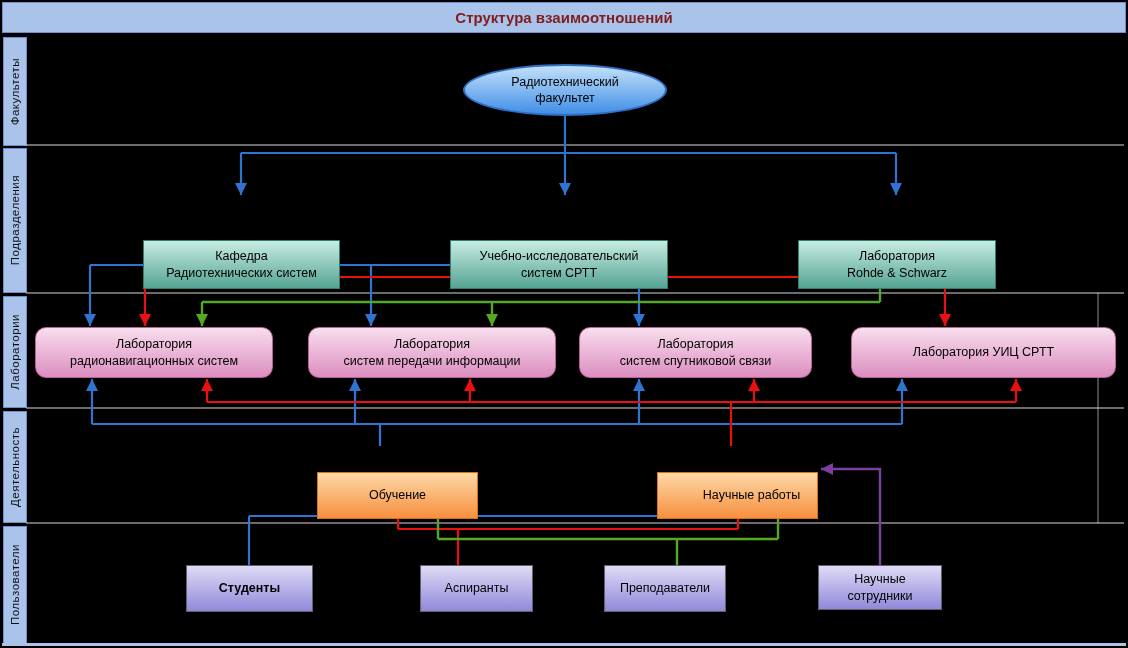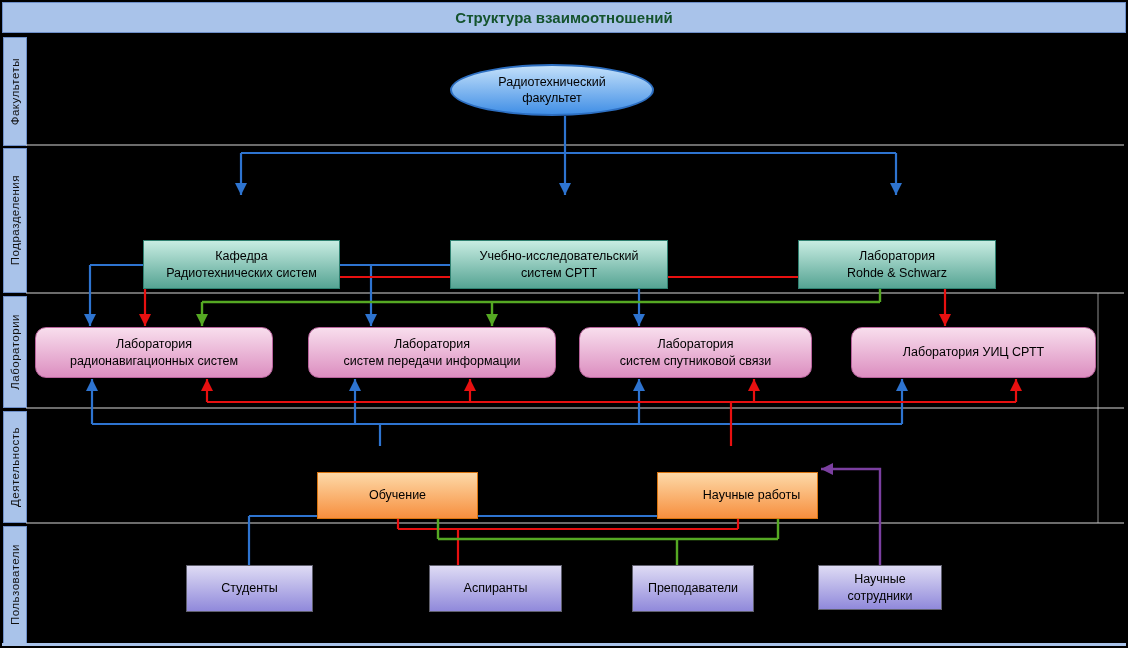--- a/index.html
+++ b/index.html
@@ -6,21 +6,21 @@
   #stage{
     position:relative;width:1128px;height:648px;background:var(--background,#000);
     font-family:"Liberation Sans", sans-serif;overflow:hidden;
   }
   
   .titlebar{
     position:absolute;left:2px;top:2px;width:1122px;height:29px;
     background:var(--band-bg,#A9C3EA);border:1px solid var(--band-border,#6E8FC9);
     display:flex;align-items:center;justify-content:center;
   }
-  .titlebar span{font-size:15px;font-weight:bold;color:#14532d;}
+  .titlebar span{font-size:15px;font-weight:bold;color:#7f1d1d;}
   
   .lane-strip{
     position:absolute;left:3px;width:22px;
     background:var(--band-bg,#A9C3EA);border:1px solid var(--band-border,#6E8FC9);
     display:flex;align-items:center;justify-content:center;
   }
   .lane-strip span{
     writing-mode:vertical-rl;transform:rotate(180deg);
     font-size:11.5px;color:#111;letter-spacing:0.5px;white-space:nowrap;
   }
@@ -143,41 +143,41 @@
   <div class="lane-strip" style="top:296px;height:110px;">
       <span>Лаборатории</span>
     </div>
   <div class="lane-strip" style="top:411px;height:110px;">
       <span>Деятельность</span>
     </div>
   <div class="lane-strip" style="top:526px;height:116px;">
       <span>Пользователи</span>
     </div>
 
-  <div class="node faculty" style="left:450px;top:64px;width:204px;height:52px;">Радиотехнический
+  <div class="node faculty" style="left:463px;top:64px;width:204px;height:52px;">Радиотехнический
 факультет</div>
 
   <div class="node dept" style="left:143px;top:196px;width:197px;height:49px;">Кафедра
 Радиотехнических систем</div>
   <div class="node dept" style="left:450px;top:196px;width:218px;height:49px;">Учебно-исследовательский
 систем СРТТ</div>
   <div class="node dept" style="left:798px;top:196px;width:198px;height:49px;">Лаборатория
 Rohde &amp; Schwarz</div>
 
   <div class="node lab" style="left:35px;top:327px;width:238px;height:51px;">Лаборатория
 радионавигационных систем</div>
   <div class="node lab" style="left:308px;top:327px;width:248px;height:51px;">Лаборатория
 систем передачи информации</div>
   <div class="node lab" style="left:579px;top:327px;width:233px;height:51px;">Лаборатория
 систем спутниковой связи</div>
-  <div class="node lab" style="left:851px;top:327px;width:245px;height:51px;">Лаборатория УИЦ СРТТ</div>
+  <div class="node lab" style="left:851px;top:327px;width:265px;height:51px;">Лаборатория УИЦ СРТТ</div>
 
   <div class="node act" style="left:317px;top:446px;width:161px;height:47px;">Обучение</div>
   <div class="node act" style="left:657px;top:446px;width:161px;height:47px;padding-left:28px;">Научные работы</div>
 
-  <div class="node user" style="left:186px;top:565px;width:127px;height:47px;">Студенты</div>
-  <div class="node user" style="left:429px;top:565px;width:133px;height:47px;">Аспиранты</div>
-  <div class="node user" style="left:632px;top:565px;width:122px;height:47px;">Преподаватели</div>
+  <div class="node user" style="left:186px;top:565px;width:127px;height:47px;font-weight:bold;">Студенты</div>
+  <div class="node user" style="left:420px;top:565px;width:113px;height:47px;">Аспиранты</div>
+  <div class="node user" style="left:604px;top:565px;width:122px;height:47px;">Преподаватели</div>
   <div class="node user" style="left:818px;top:565px;width:124px;height:45px;">Научные
 сотрудники</div>
 
   <div class="bottom-rail"></div>
 </div>
 
 </body></html>

